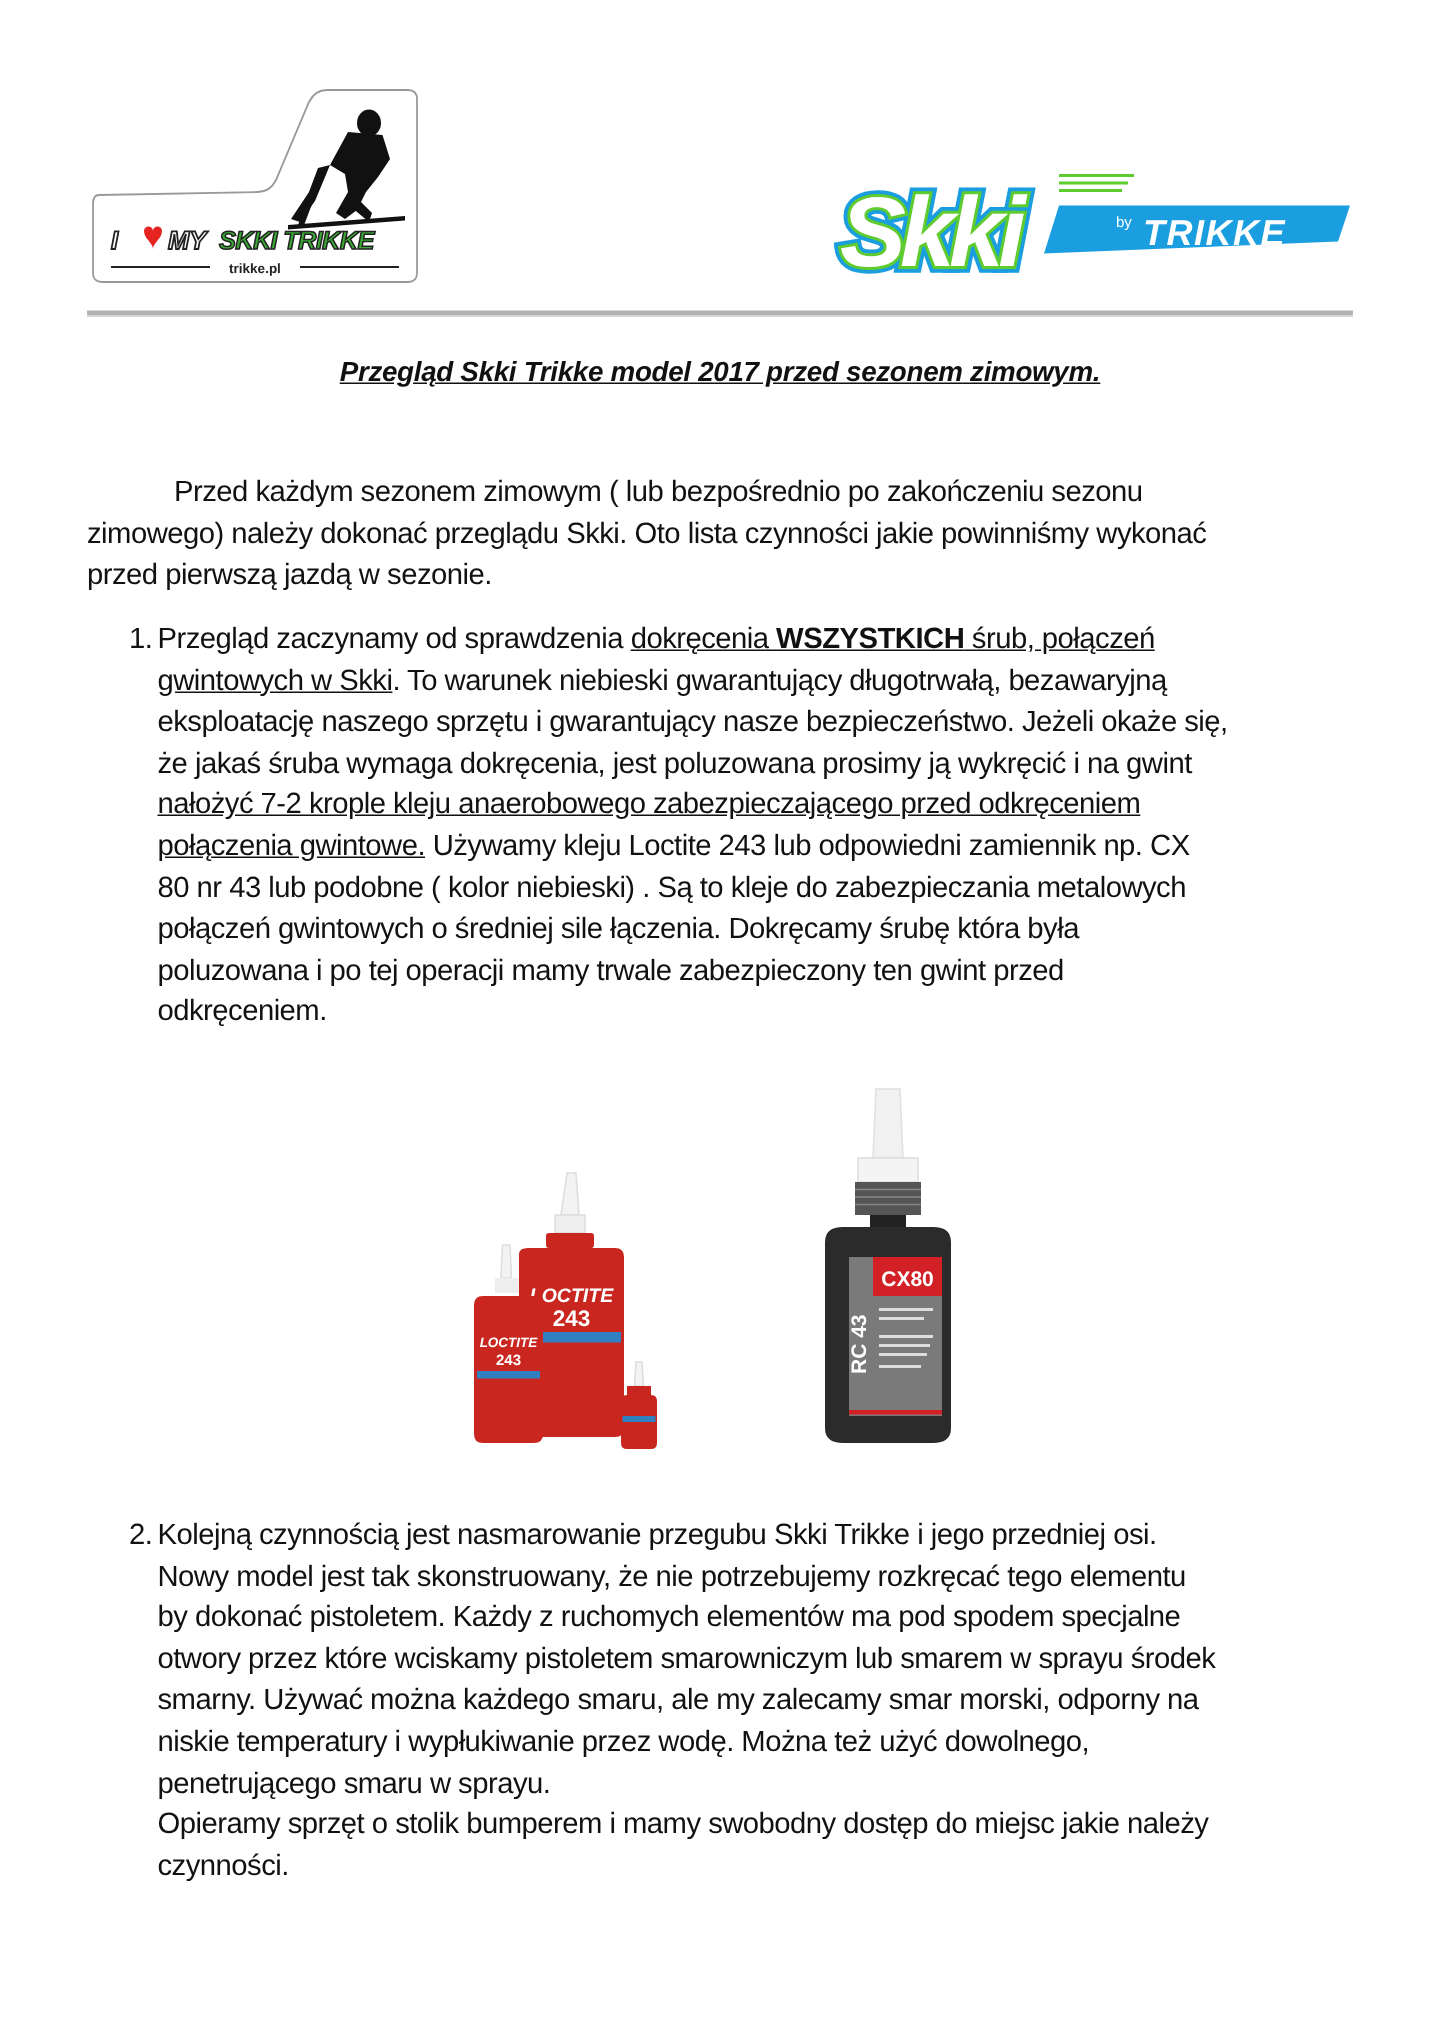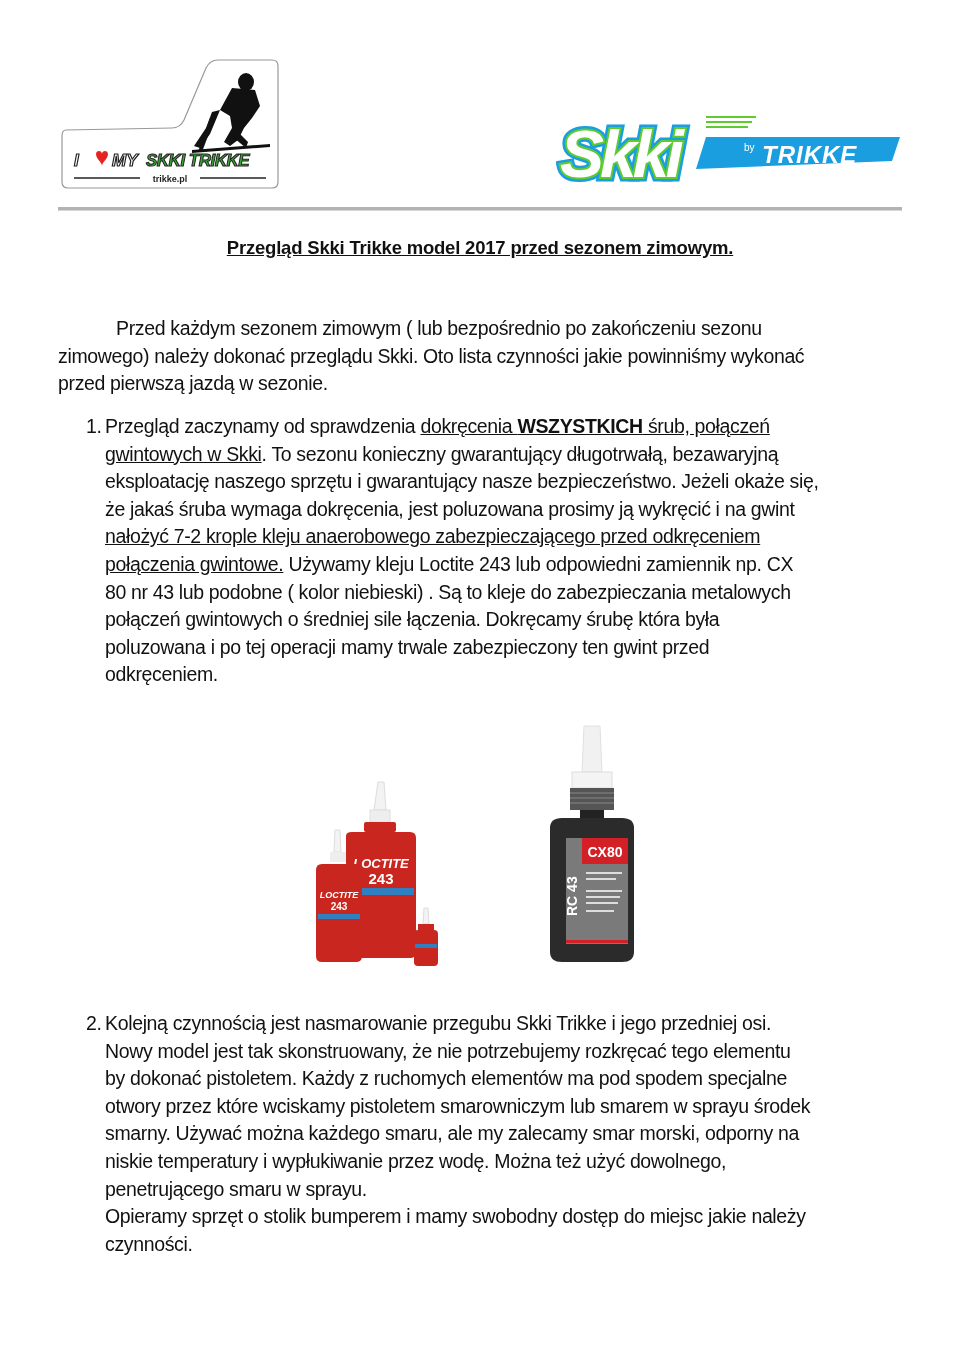--- a/index.html
+++ b/index.html
@@ -10,21 +10,21 @@
   .logo-left { position: absolute; left: 60px; top: 58px; width: 220px; height: 132px; }
   .logo-left svg { width: 220px; height: 132px; display: block; }
   .logo-right { position: absolute; left: 556px; top: 109px; width: 344px; height: 82px; }
   .logo-right svg { width: 344px; height: 82px; display: block; }
 
   .separator { position: absolute; left: 58px; top: 207px; width: 844px; height: 3px;
                background: #b3b3b3; border-bottom: 1px solid #d6d6d6; }
 
   
   .doc-title { position: absolute; left: 0; top: 237px; width: 960px; text-align: center;
-               font-size: 18.5px; font-weight: bold; text-decoration: underline;
+               font-size: 18.5px; font-weight: bold; font-style: italic; text-decoration: underline;
                letter-spacing: -0.2px; }
 
   .intro { position: absolute; left: 58px; top: 303px; width: 850px;
            font-size: 19.5px; line-height: 27.6px; letter-spacing: -0.35px; margin-top: 12px; }
   .intro .indent { display: inline-block; width: 58px; }
 
   .list-item { position: absolute; left: 86px; width: 825px; font-size: 19.5px;
                line-height: 27.6px; letter-spacing: -0.35px; }
   .list-item .num { position: absolute; left: 0; top: 0; }
   .list-item .body { margin-left: 19px; }
@@ -93,21 +93,21 @@
   <span class="line">zimowego) należy dokonać przeglądu Skki. Oto lista czynności jakie powinniśmy wykonać</span>
   <span class="line">przed pierwszą jazdą w sezonie.</span>
 </div>
 
 <div class="list-item item-1">
   <span class="num">1.</span>
   <div class="body">
     <span class="line">
       <span>Przegląd zaczynamy od sprawdzenia </span><span class="u"><span>dokręcenia </span><span class="b">WSZYSTKICH</span><span> śrub, połączeń</span></span>
     </span>
-    <span class="line"><span class="u">gwintowych w Skki</span><span>. To sezonu konieczny gwarantujący długotrwałą, bezawaryjną</span></span>
+    <span class="line"><span class="u">gwintowych w Skki</span><span>. To warunek niebieski gwarantujący długotrwałą, bezawaryjną</span></span>
     <span class="line">eksploatację naszego sprzętu i gwarantujący nasze bezpieczeństwo. Jeżeli okaże się,</span>
     <span class="line">że jakaś śruba wymaga dokręcenia, jest poluzowana prosimy ją wykręcić i na gwint</span>
     <span class="line u">nałożyć 7-2 krople kleju anaerobowego zabezpieczającego przed odkręceniem</span>
     <span class="line"><span class="u">połączenia gwintowe.</span><span> Używamy kleju Loctite 243 lub odpowiedni zamiennik np. CX</span></span>
     <span class="line">80 nr 43 lub podobne ( kolor niebieski) . Są to kleje do zabezpieczania metalowych</span>
     <span class="line">połączeń gwintowych o średniej sile łączenia. Dokręcamy śrubę która była</span>
     <span class="line">poluzowana i po tej operacji mamy trwale zabezpieczony ten gwint przed</span>
     <span class="line">odkręceniem.</span>
   </div>
 </div>

